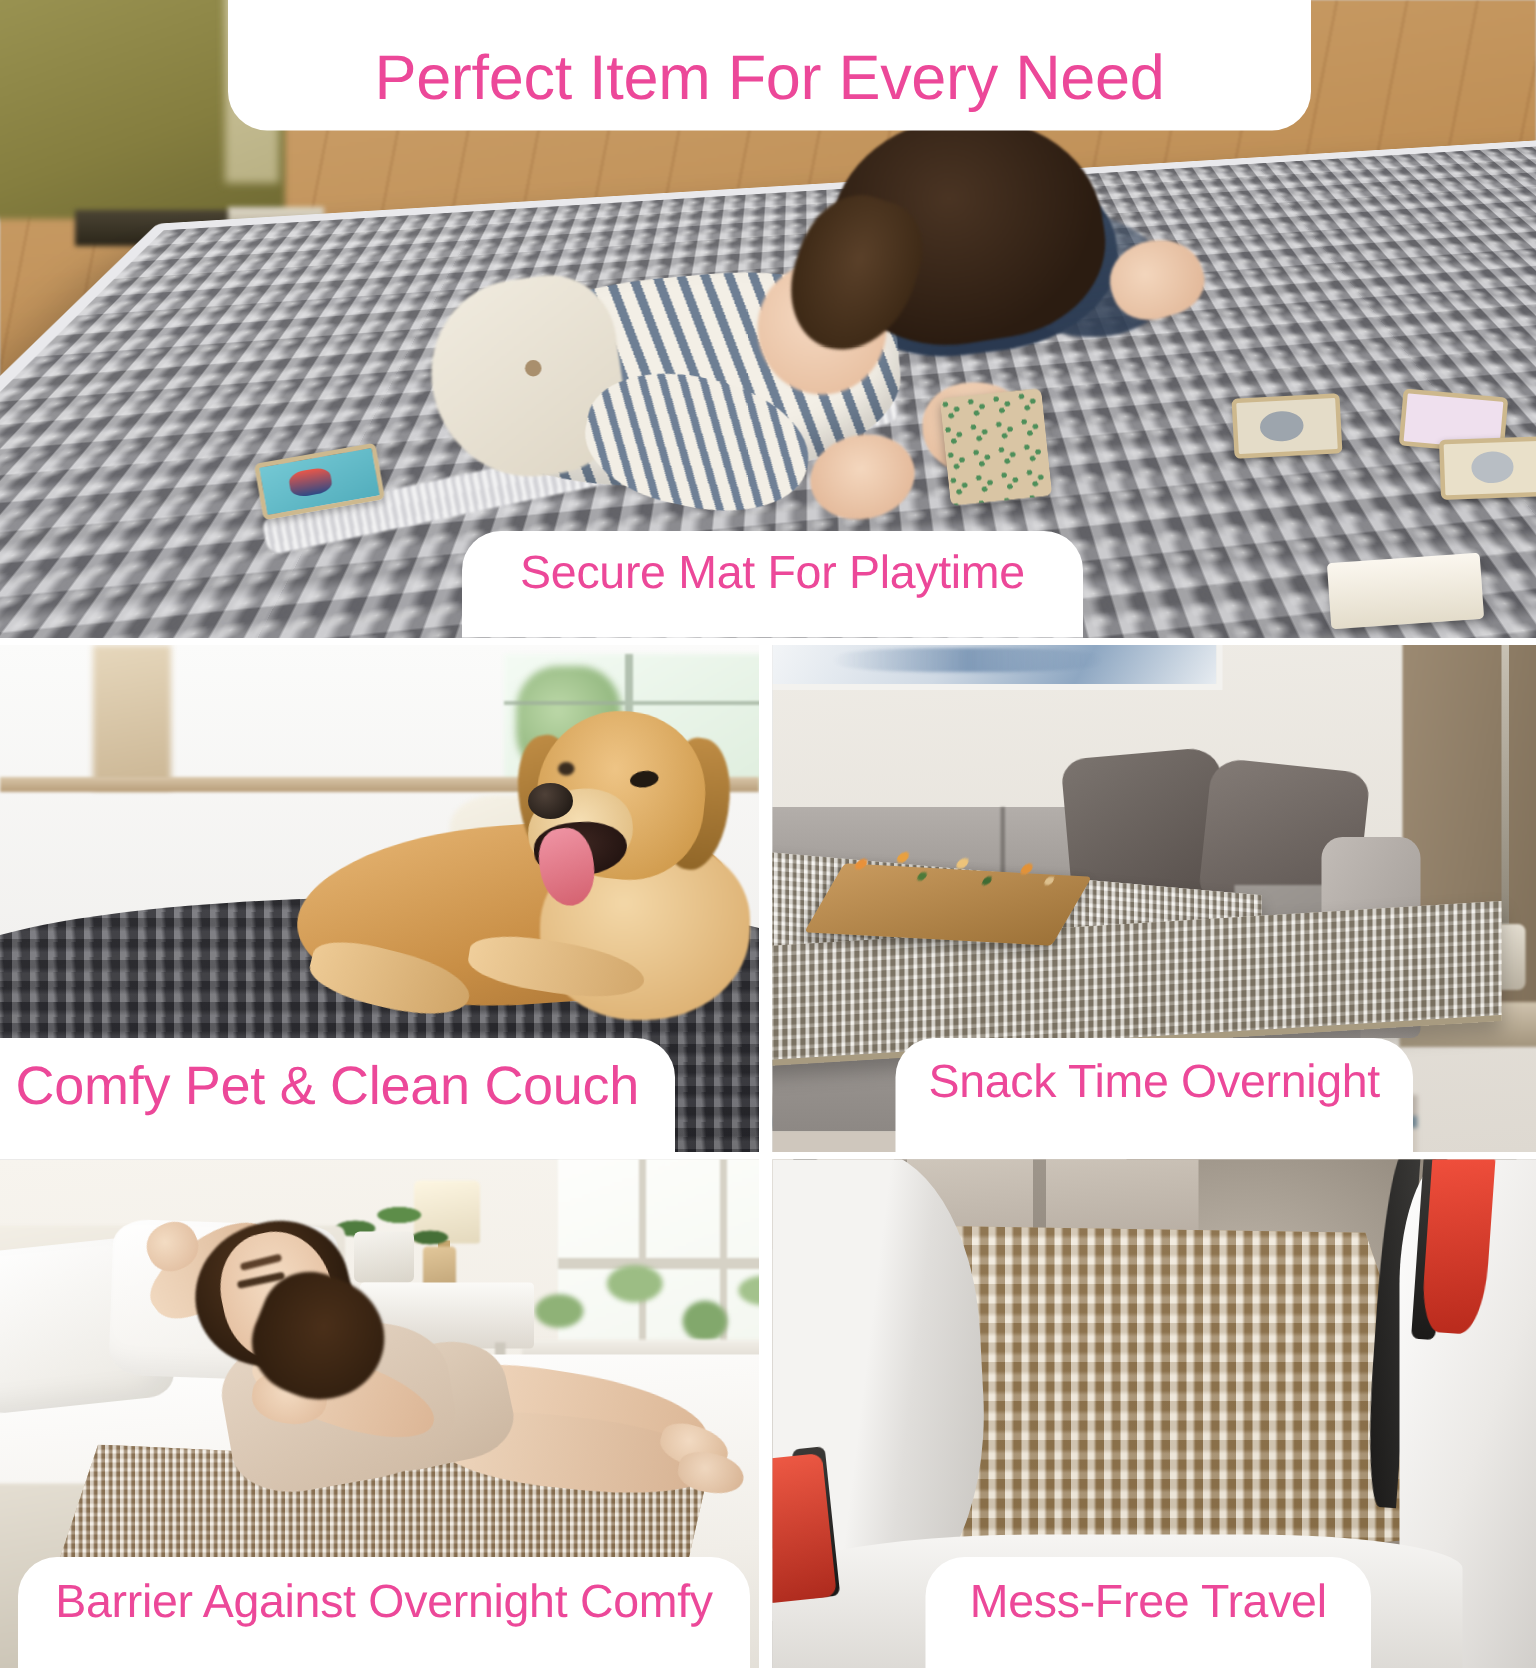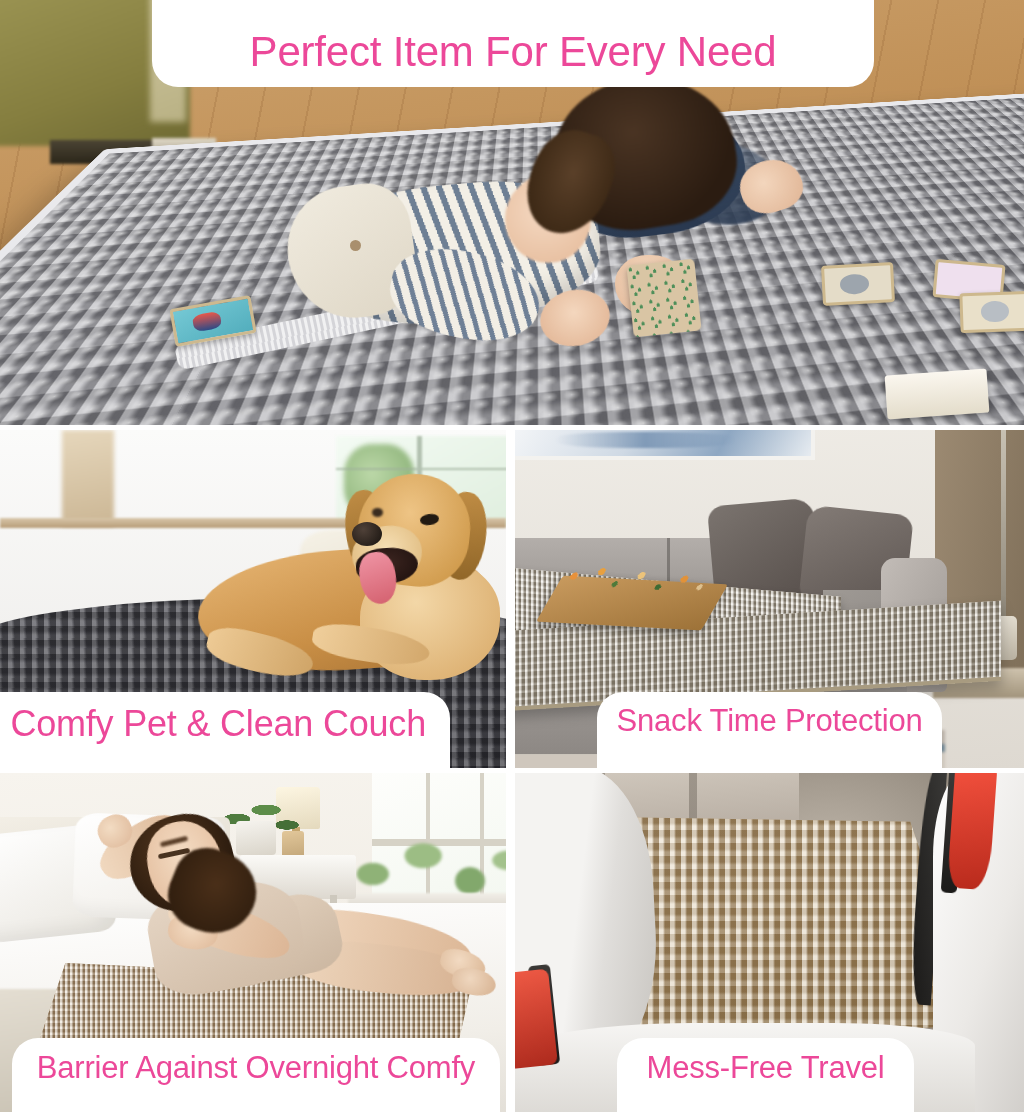--- a/index.html
+++ b/index.html
@@ -885,27 +885,30 @@
       <div class="lay car-light-l"></div>
       <div class="lay car-light-rk"></div>
       <div class="lay car-light-r"></div>
     </div>
   </div>
 
   <div class="pill" id="title-pill">
     <span>Perfect Item For Every Need</span>
   </div>
 
+  <div class="pill" id="pill-playtime">
+    <span>Secure Mat For Playtime</span>
+  </div>
 
   <div class="pill" id="pill-pet">
     <span>Comfy Pet &amp; Clean Couch</span>
   </div>
 
   <div class="pill" id="pill-snack">
-    <span>Snack Time Protection</span>
+    <span>Snack Time Overnight</span>
   </div>
 
   <div class="pill" id="pill-leaks">
     <span>Barrier Against Overnight Comfy</span>
   </div>
 
   <div class="pill" id="pill-travel">
     <span>Mess-Free Travel</span>
   </div>
 

